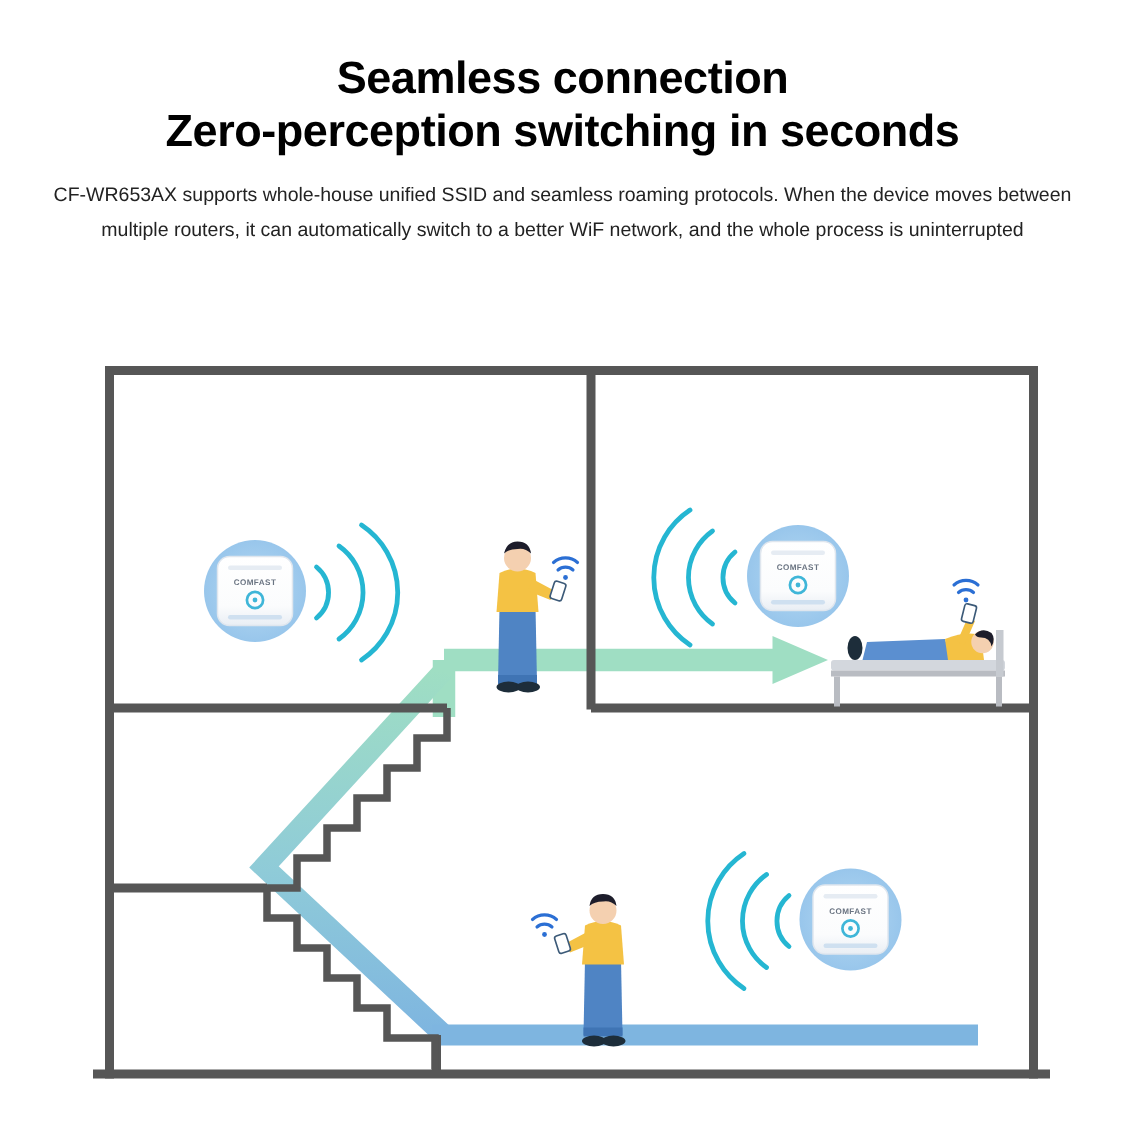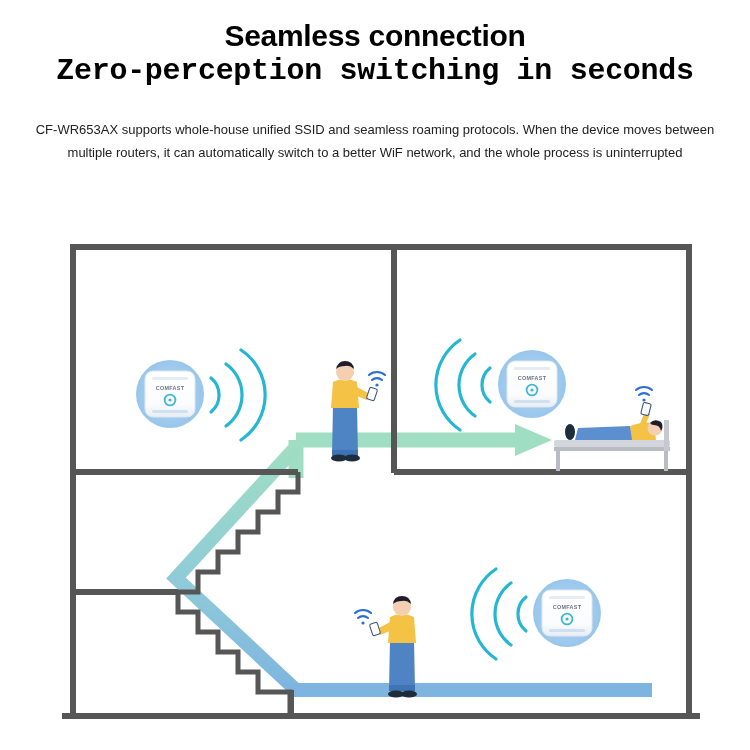--- a/index.html
+++ b/index.html
@@ -6,30 +6,30 @@
   html,body{margin:0;padding:0;}
   body{
     width:750px;height:750px;
     background:#ffffff;
     font-family:"Liberation Sans", sans-serif;
     overflow:hidden;
   }
   #page{position:relative;width:750px;height:750px;}
 
   .headline{
-    position:absolute;left:0;top:20px;width:750px;
+    position:absolute;left:0;top:37px;width:750px;
     text-align:center;
     font-weight:bold;
     font-size:30px;
     line-height:32px;
     color:#000000;
     letter-spacing:-0.3px;
   }
   .headline .l1{display:block;}
-  .headline .l2{display:block;margin-top:3px;font-family:Liberation Mono, monospace;}
+  .headline .l2{display:block;margin-top:3px;}
 
   .subcopy{
     position:absolute;left:35px;top:118px;width:680px;
     text-align:center;
     font-size:13px;
     line-height:23px;
     color:#222222;
   }
 
   .scene{position:absolute;left:0;top:228px;width:750px;height:522px;}

